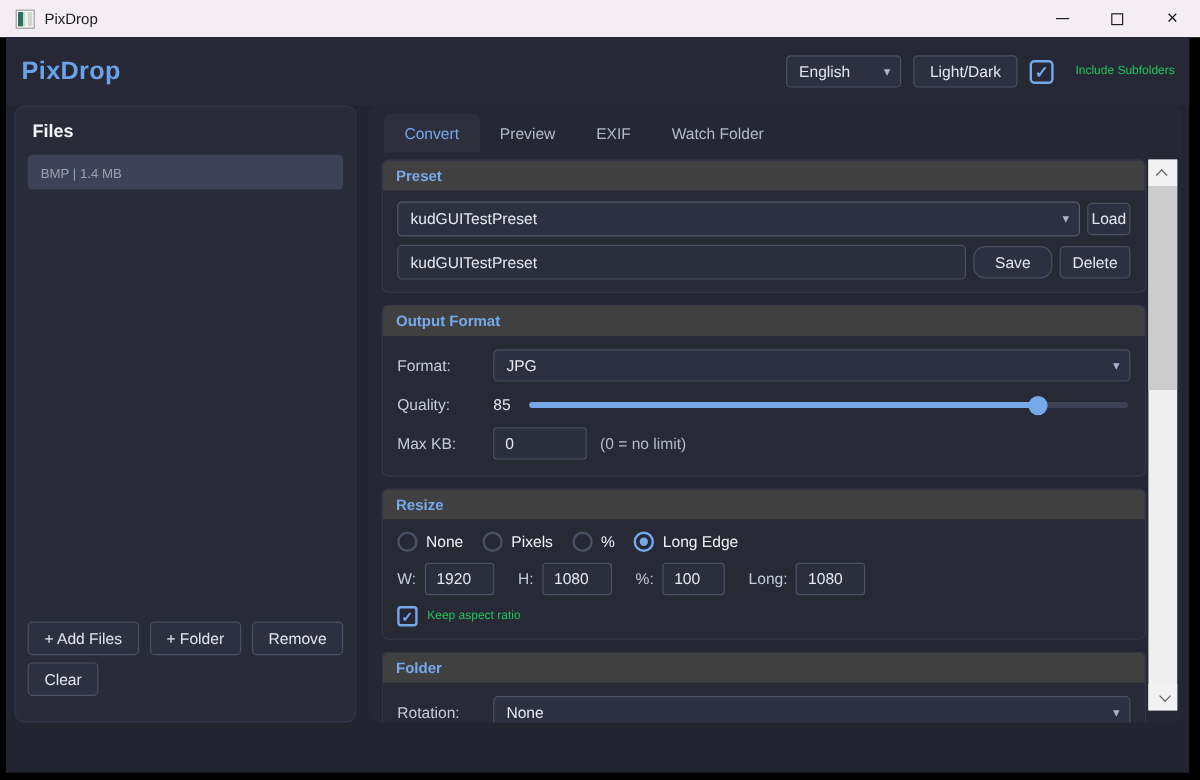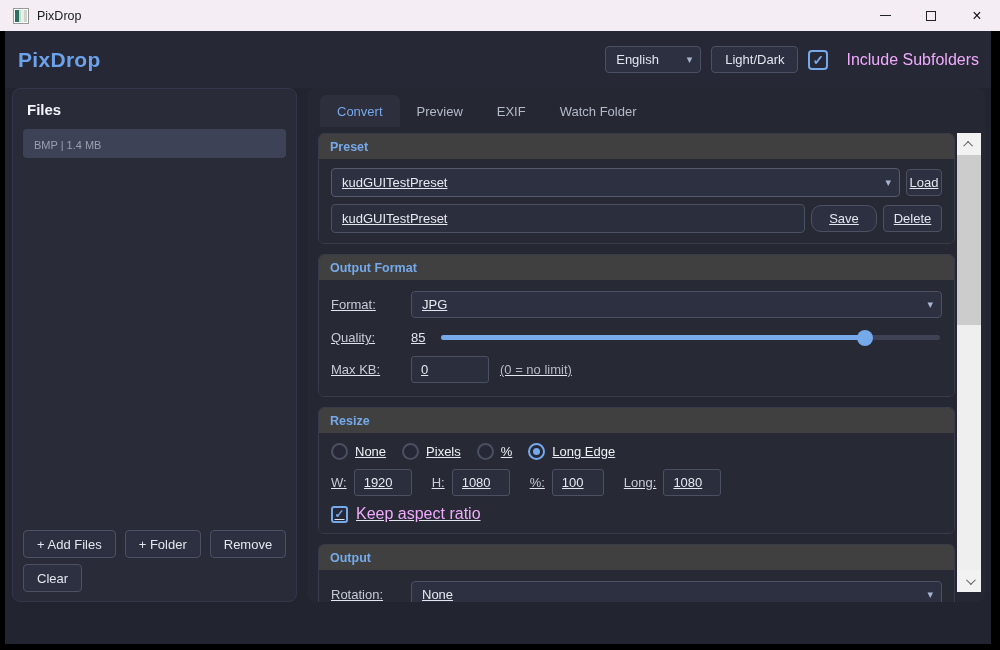--- a/index.html
+++ b/index.html
@@ -33,47 +33,47 @@
   .select-caret { position:absolute; right:8px; top:50%; transform:translateY(-53%); font-size:11px; color:#a9b4cf; }
   .btn { height:27px; background:#2d3040; border:1px solid #4b5062; border-radius:4px; color:#e3e6ee;
          font-size:13px; display:inline-flex; align-items:center; justify-content:center; padding:0 13px;
          font-family:"Liberation Sans", sans-serif; cursor:default; }
   .checkbox { width:20px; height:20px; border:2px solid #75a9ea; border-radius:4px; background:#262836;
               display:inline-flex; align-items:center; justify-content:center; flex:0 0 auto; }
   .checkbox .mark { color:#75a9ea; font-size:14px; font-weight:bold; visibility:hidden; line-height:1; }
   .checkbox.checked .mark { visibility:visible; }
   .checkbox.small { width:17px; height:17px; border-width:2px; border-radius:3px; }
   .checkbox.small .mark { font-size:12px; }
-  .cb-label { font-size:16px; color:#f0abfc; margin-left:8px;text-align:center; }
+  .cb-label { font-size:10px; color:#22c55e; margin-left:8px;text-align:center; }
 
   
   .files-panel { position:absolute; left:7px; top:57px; width:285px; height:514px;
                  background:#292b39; border:1px solid #33364a; border-radius:8px; overflow:hidden; }
   .files-title { font-size:15px; font-weight:bold; color:#f2f4fa; padding:12px 0 0 14px; }
   .file-item { margin:11px 10px 0 10px; background:#3d4257; border-radius:4px; padding:7px 11px; }
   .file-name { font-size:13px; color:#e8eaf1; }
   .file-meta { font-size:11px; color:#9aa0b0; margin-top:3px; }
-  .files-buttons { position:absolute; left:10px; bottom:9px; }
+  .files-buttons { position:absolute; left:10px; bottom:21px; }
   .fb-row { display:flex; gap:9px; margin-top:6px; }
   .files-buttons .btn { height:28px; }
 
   
   .main-panel { position:absolute; left:302px; top:57px; width:678px; height:514px;
                 background:#252733; border-radius:8px; overflow:hidden; }
   .tabs { position:absolute; left:13px; top:7px; display:flex; height:32px; }
   .tab { padding:0 17px; display:flex; align-items:center; font-size:13px; color:#b4bac7;
          border-radius:6px 6px 0 0; cursor:default; }
   .tab.active { background:#2d2f3d; color:#75a9ea; }
 
   .content { position:absolute; left:11px; top:45px; width:637px; }
   .section { margin-bottom:10px; border-radius:6px; overflow:hidden; border:1px solid #383b49; }
   .section-header { height:25px; background:#404040; display:flex; align-items:center; padding-left:11px;
                     font-size:12.5px; font-weight:bold; color:#75a9ea; }
   .section-body { background:#272934; padding:9px 12px 10px 12px; }
-  .row { display:flex; align-items:center; margin-top:7px;text-decoration:underline; }
+  .row { display:flex; align-items:center; margin-top:7px; }
   .row:first-child { margin-top:0; }
 
   .combo { position:relative; flex:1; height:29px; background:#2d3040; border:1px solid #565a6c; border-radius:4px;
            display:flex; align-items:center; padding:0 26px 0 10px; font-size:13px; color:#e6e9f0; }
   .text-input { flex:1; height:29px; background:#2b2e3c; border:1px solid #4b5062; border-radius:4px;
                 color:#e6e9f0; font-size:13px; padding:0 10px; font-family:"Liberation Sans", sans-serif; }
   .section .btn { margin-left:6px; }
 
   .form-label { width:80px; font-size:13px; color:#c6cbd8; flex:0 0 auto; }
   .select-wide { position:relative; flex:1; height:27px; background:#2d3040; border:1px solid #4b5062;
@@ -262,21 +262,21 @@
           <div class="row" style="margin-top:9px;">
             <span class="checkbox small checked">
               <span class="mark">✓</span>
             </span>
             <span class="cb-label">Keep aspect ratio</span>
           </div>
         </div>
       </div>
 
       <div class="section" style="border-bottom:none; border-radius:6px 6px 0 0;">
-        <div class="section-header">Output</div>
+        <div class="section-header">Folder</div>
         <div class="section-body" style="padding-top:11px; padding-bottom:16px;">
           <div class="row">
             <span class="form-label">Rotation:</span>
             <div class="select-wide">
               <span>None</span>
               <span class="select-caret">▾</span>
             </div>
           </div>
 
         </div>

